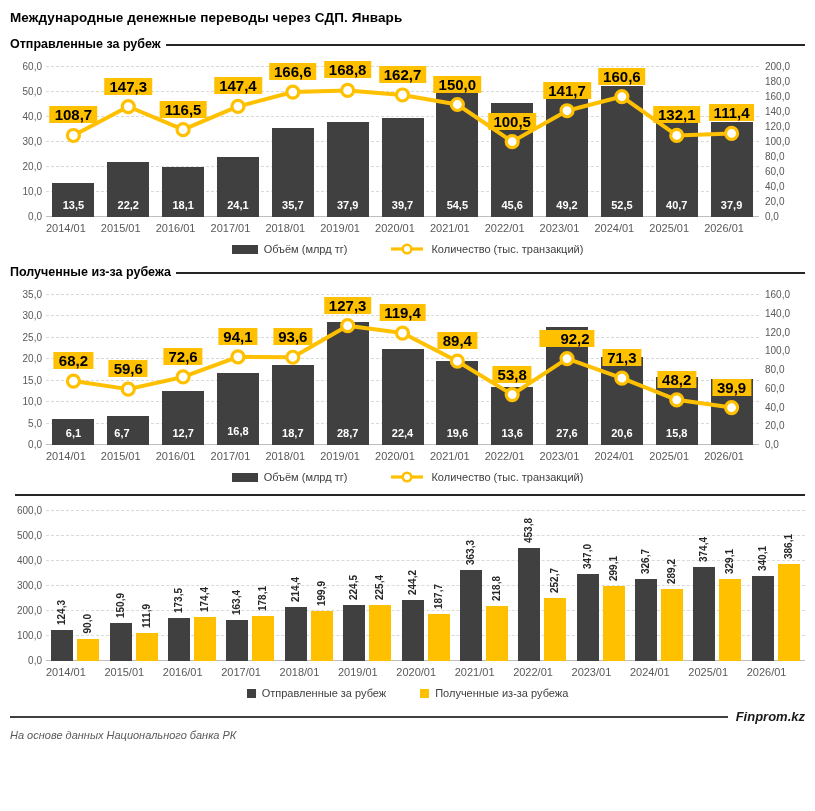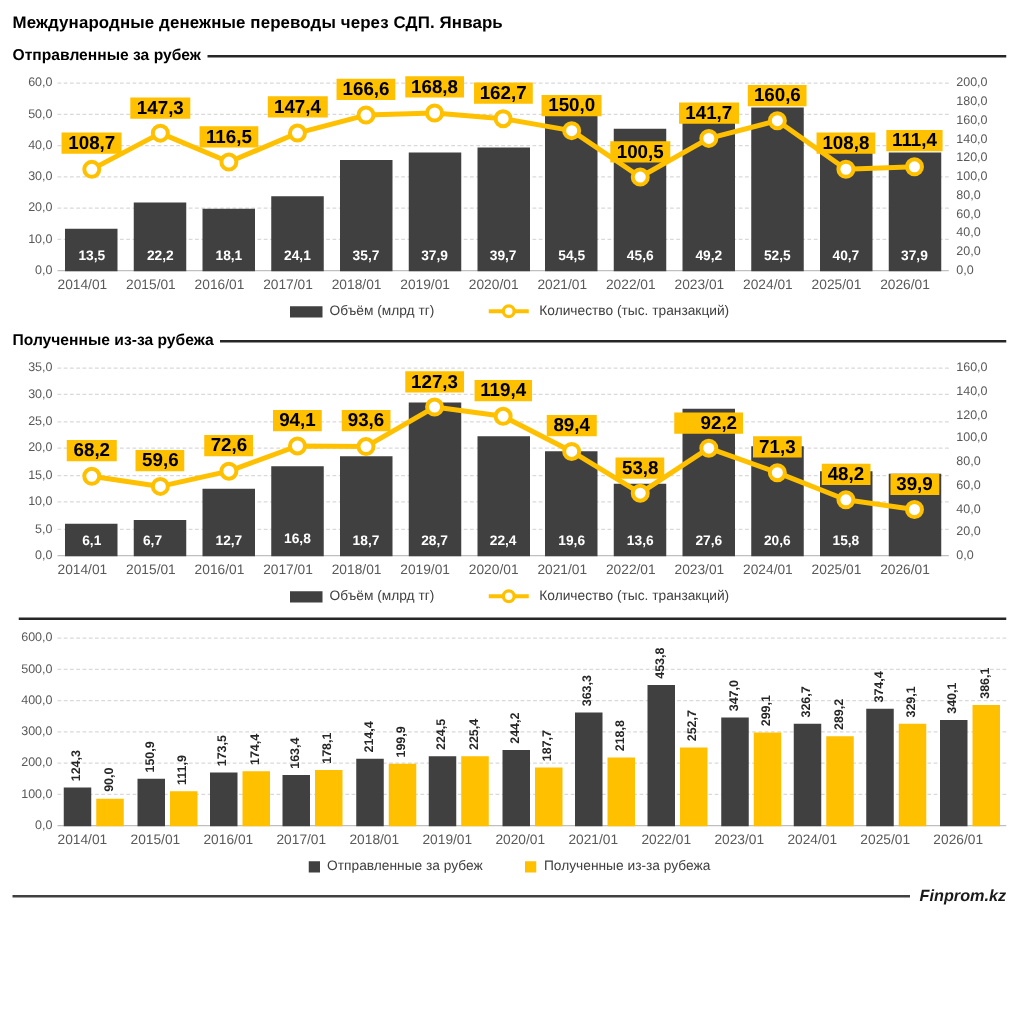--- a/index.html
+++ b/index.html
@@ -116,21 +116,21 @@
             <div class="line-label" style="left: 82.2692px; bottom: 122.475px;">147,3</div>
             <div class="line-label" style="left: 137.115px; bottom: 99.375px;">116,5</div>
             <div class="line-label" style="left: 191.962px; bottom: 122.55px;">147,4</div>
             <div class="line-label" style="left: 246.808px; bottom: 136.95px;">166,6</div>
             <div class="line-label" style="left: 301.654px; bottom: 138.6px;">168,8</div>
             <div class="line-label" style="left: 356.5px; bottom: 134.025px;">162,7</div>
             <div class="line-label" style="left: 411.346px; bottom: 124.5px;">150,0</div>
             <div class="line-label" style="left: 466.192px; bottom: 87.375px;">100,5</div>
             <div class="line-label" style="left: 521.038px; bottom: 118.275px;">141,7</div>
             <div class="line-label" style="left: 575.885px; bottom: 132.45px;">160,6</div>
-            <div class="line-label" style="left: 630.731px; bottom: 93.6px;">108,8</div>
+            <div class="line-label" style="left: 630.731px; bottom: 93.6px;">132,1</div>
             <div class="line-label" style="left: 685.577px; bottom: 95.55px;">111,4</div>
           </div>
           <div class="axisR">
             <div class="tick" style="bottom: -5px;">0,0</div>
             <div class="tick" style="bottom: 10px;">20,0</div>
             <div class="tick" style="bottom: 25px;">40,0</div>
             <div class="tick" style="bottom: 40px;">60,0</div>
             <div class="tick" style="bottom: 55px;">80,0</div>
             <div class="tick" style="bottom: 70px;">100,0</div>
             <div class="tick" style="bottom: 85px;">120,0</div>
@@ -398,14 +398,15 @@
         <span class="swatch-sq" style="background:var(--yellow,#FFC000)"></span>
         <span>Полученные из-за рубежа</span>
       </span>
     </div>
   </section>
 
   <div class="brandline">
     <span class="rule"></span>
     <span class="brand">Finprom.kz</span>
   </div>
+  <div class="source">На основе данных Национального банка РК</div>
 
 </div>
 
 </body></html>

